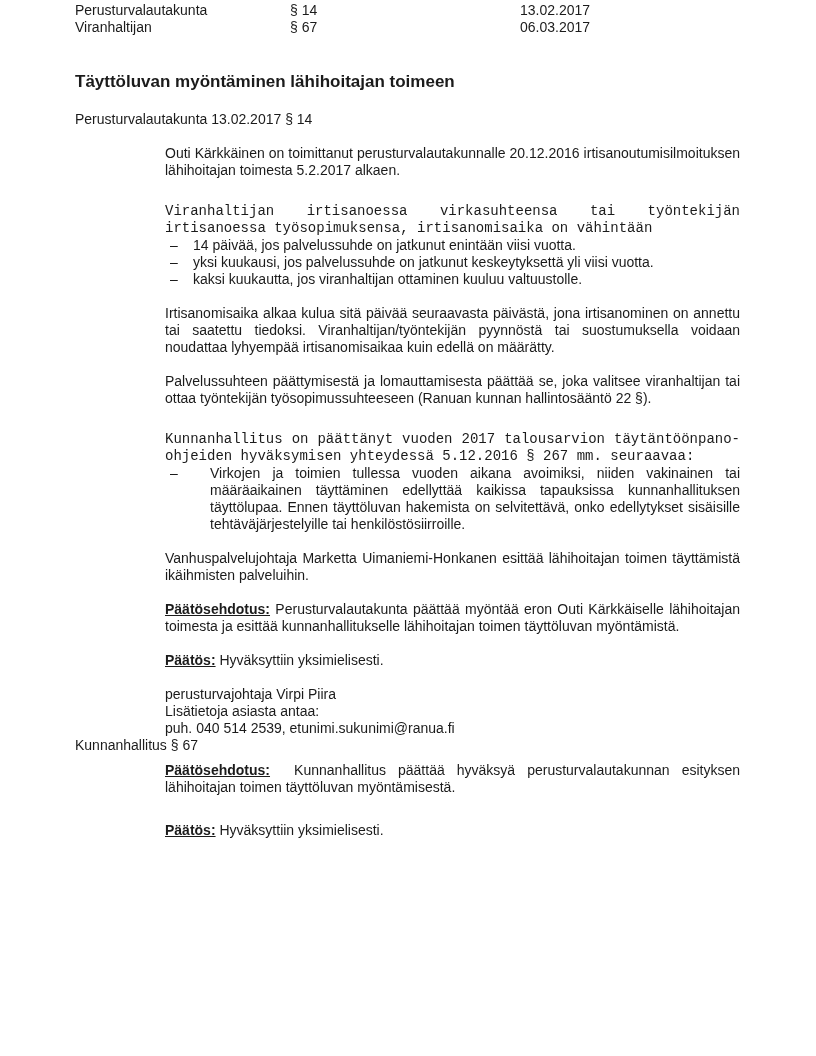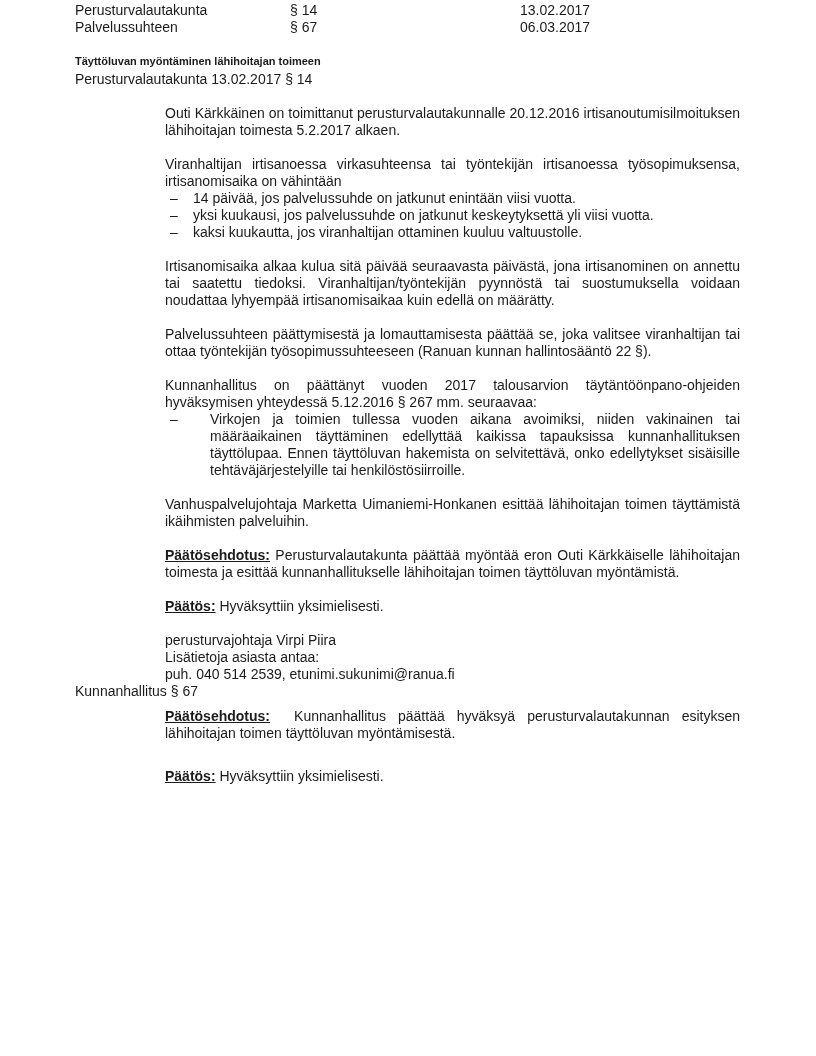--- a/index.html
+++ b/index.html
@@ -23,35 +23,35 @@
     padding: 2px 76px 0 75px;
   }
   
   .hdr-table {
     display: grid;
     grid-template-columns: 215px 230px 1fr;
   }
   .hdr-cell { white-space: nowrap; }
 
   .doc-title {
-    margin-top: 16px;
-    font-size: 11px;
+    margin-top: 36px;
+    font-size: 17px;
     line-height: 19px;
     font-weight: bold;
   }
   .case-number { margin-top: 20px; }
-  .sec-heading { }
+  .sec-heading { margin-top: 20px; }
 
   .indent-block { margin-left: 90px; }
 
   .para {
     margin: 17px 0;
     text-align: justify;
   }
-  .para.no-top { margin-top: 17px; margin-bottom: 0; }
+  .para.no-top { margin-top: 24px; margin-bottom: 0; font-family: Liberation Mono, monospace; }
 
   .dash-list { margin: 0; }
   .dash-item { display: flex; }
   .dash-item .marker {
     flex: 0 0 28px;
     box-sizing: border-box;
     padding-left: 5px;
   }
   .dash-item.wide .marker { flex: 0 0 45px; }
   .dash-item .txt { flex: 1; text-align: justify; }
@@ -70,21 +70,21 @@
 </style>
 </head>
 <body>
 
 <div class="page">
 
   <div class="hdr-table">
     <div class="hdr-cell">Perusturvalautakunta</div>
     <div class="hdr-cell">§ 14</div>
     <div class="hdr-cell">13.02.2017</div>
-    <div class="hdr-cell">Palvelussuhteen</div>
+    <div class="hdr-cell">Viranhaltijan</div>
     <div class="hdr-cell">§ 67</div>
     <div class="hdr-cell">06.03.2017</div>
   </div>
 
   <div class="doc-title">Täyttöluvan myöntäminen lähihoitajan toimeen</div>
 
 
   <div class="sec-heading">Perusturvalautakunta 13.02.2017 § 14</div>
 
   <div class="indent-block">

